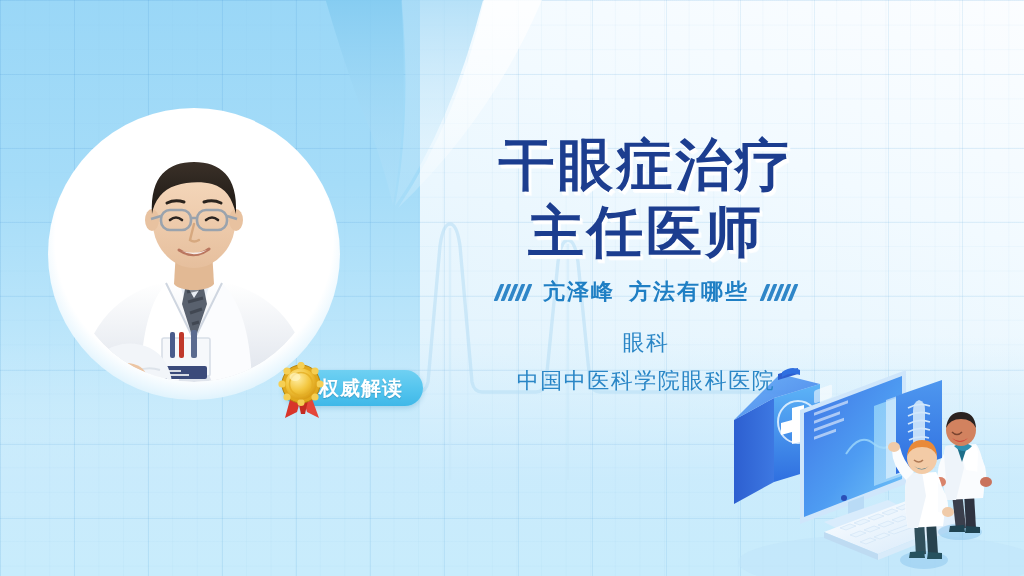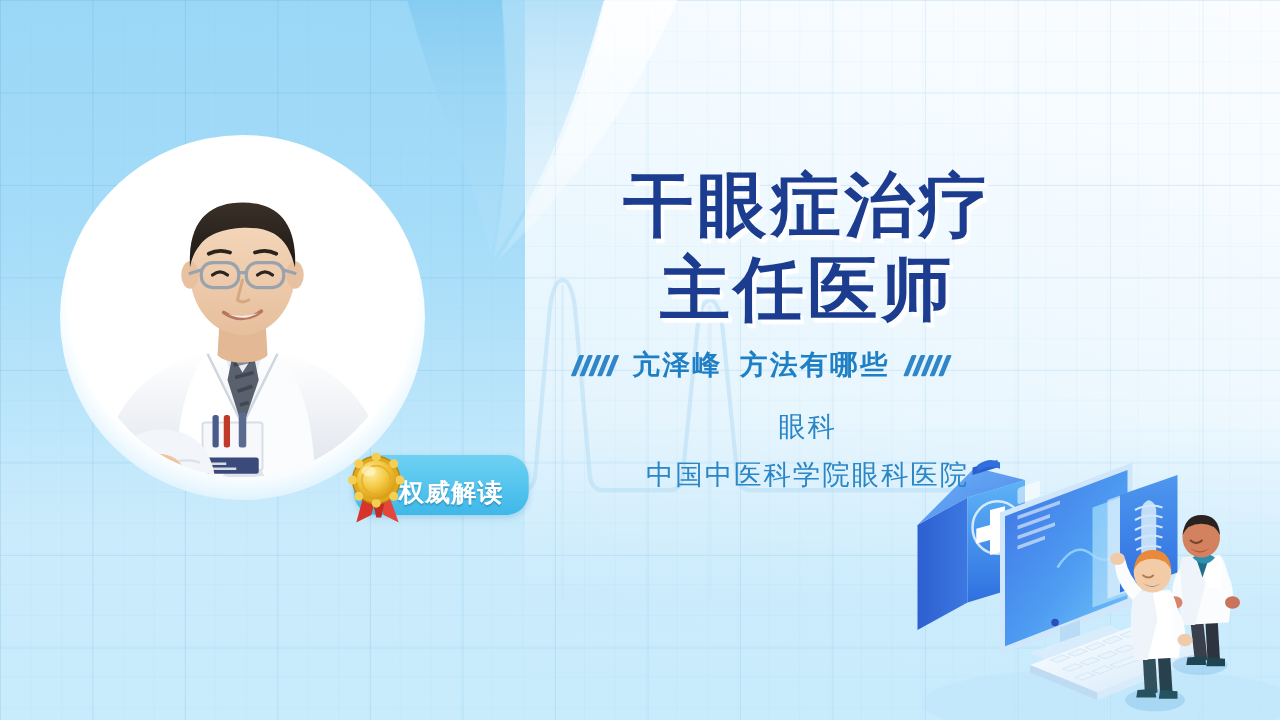--- a/index.html
+++ b/index.html
@@ -63,21 +63,21 @@
     overflow:hidden;
   }
   .portrait-svg{position:absolute;left:0;top:0;width:256px;height:256px;}
 
   
   .badge{
     position:absolute;left:283px;top:369px;height:38px;
     display:flex;align-items:center;z-index:9;
   }
   .badge-pill{
-    height:36px;padding:12px 20px 0 36px;border-radius:18px;
+    height:36px;padding:0 20px 0 36px;border-radius:18px;
     background:linear-gradient(180deg,#6fd0f2 0%,#53c4ee 55%,#3fb8e8 100%);
     display:flex;align-items:center;justify-content:flex-start;
     box-shadow:0 2px 5px rgba(40,130,180,.25);
   }
   .badge-pill span{
     color:#fff;font-size:20px;font-weight:700;letter-spacing:1px;
     text-shadow:0 1px 1px rgba(20,90,130,.35);
     font-family:"DejaVu Sans",sans-serif;
   }
   .badge-medal{position:absolute;left:-6px;top:-7px;width:52px;height:56px;}
@@ -89,22 +89,22 @@
   }
   .title-line{
     font-family:Liberation Serif, serif;
     font-size:56px;line-height:1.19;font-weight:700;
     color:#1c3d8f;letter-spacing:3px;
     text-shadow:2px 3px 0 #ffffff, 3px 4px 1px rgba(255,255,255,.9);
     white-space:nowrap;
   }
 
   .byline{
-    position:absolute;left:460px;top:277px;width:412px;
-    display:flex;align-items:center;gap:14px;z-index:8;
+    position:absolute;left:440px;top:277px;width:412px;
+    display:flex;align-items:center;justify-content:center;gap:14px;z-index:8;
   }
   .slashes{display:flex;gap:3px;}
   .slashes i{
     display:block;width:4px;height:17px;background:#2f86c8;
     transform:skewX(-22deg);border-radius:1px;
   }
   .byline-text{
     font-family:"DejaVu Sans",sans-serif;
     font-size:22px;font-weight:600;color:#1f7fc4;letter-spacing:2px;white-space:nowrap;
   }

